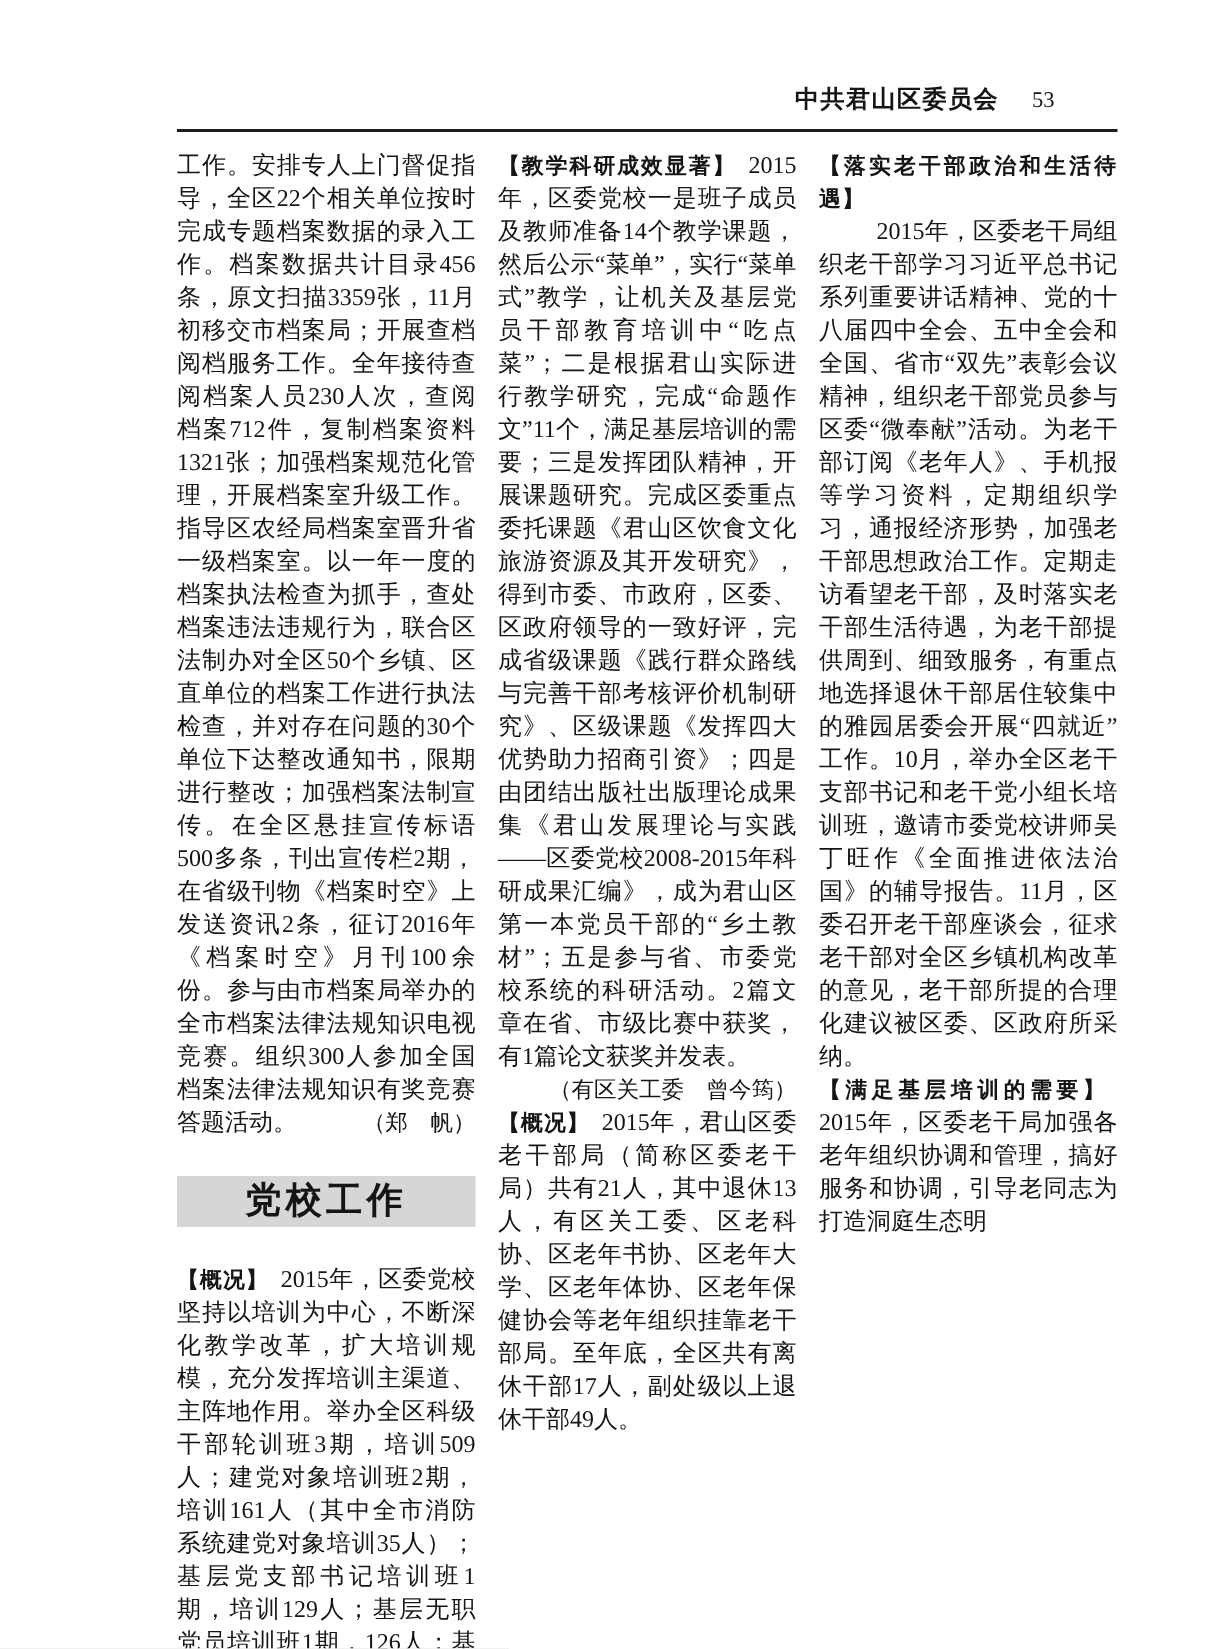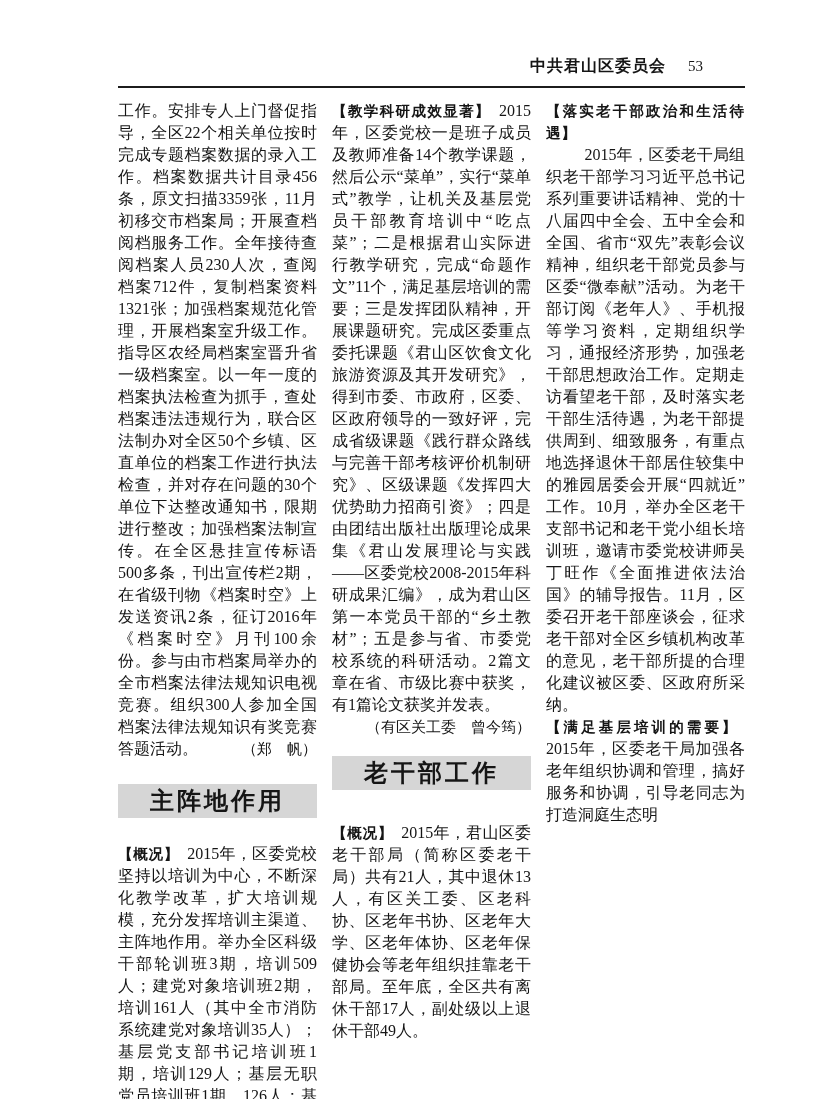--- a/index.html
+++ b/index.html
@@ -90,28 +90,27 @@
   <div class="running-head">
     <span class="head-title">中共君山区委员会</span>
     <span class="head-page">53</span>
   </div>
 
   <div class="columns">
 
     <section class="col">
       <p class="body-para">工作。安排专人上门督促指导，全区22个相关单位按时完成专题档案数据的录入工作。档案数据共计目录456条，原文扫描3359张，11月初移交市档案局；开展查档阅档服务工作。全年接待查阅档案人员230人次，查阅档案712件，复制档案资料1321张；加强档案规范化管理，开展档案室升级工作。指导区农经局档案室晋升省一级档案室。以一年一度的档案执法检查为抓手，查处档案违法违规行为，联合区法制办对全区50个乡镇、区直单位的档案工作进行执法检查，并对存在问题的30个单位下达整改通知书，限期进行整改；加强档案法制宣传。在全区悬挂宣传标语500多条，刊出宣传栏2期，在省级刊物《档案时空》上发送资讯2条，征订2016年《档案时空》月刊100余份。参与由市档案局举办的全市档案法律法规知识电视竞赛。组织300人参加全国档案法律法规知识有奖竞赛答题活动。</p>
       <div class="byline pull-up">（郑　帆）</div>
-      <div class="section-box box-col1">主阵地作用</div>
+      <div class="section-box box-col1">党校工作</div>
       <p class="body-para"><span class="entry-head">【概况】</span><span>2015年，区委党校坚持以培训为中心，不断深化教学改革，扩大培训规模，充分发挥培训主渠道、主阵地作用。举办全区科级干部轮训班3期，培训509人；建党对象培训班2期，培训161人（其中全市消防系统建党对象培训35人）；基层党支部书记培训班1期，培训129人；基层无职党员培训班1期，126人；基层微宣讲员培训班2期，培训210人；假日读书班1期，培训113人，举行专题讲座17次。开</span></p>
     </section>
 
     <section class="col">
       <p class="body-para entry"><span class="entry-head">【教学科研成效显著】</span><span>2015年，区委党校一是班子成员及教师准备14个教学课题，然后公示“菜单”，实行“菜单式”教学，让机关及基层党员干部教育培训中“吃点菜”；二是根据君山实际进行教学研究，完成“命题作文”11个，满足基层培训的需要；三是发挥团队精神，开展课题研究。完成区委重点委托课题《君山区饮食文化旅游资源及其开发研究》，得到市委、市政府，区委、区政府领导的一致好评，完成省级课题《践行群众路线与完善干部考核评价机制研究》、区级课题《发挥四大优势助力招商引资》；四是由团结出版社出版理论成果集《君山发展理论与实践——区委党校2008-2015年科研成果汇编》，成为君山区第一本党员干部的“乡土教材”；五是参与省、市委党校系统的科研活动。2篇文章在省、市级比赛中获奖，有1篇论文获奖并发表。</span></p>
       <div class="byline own-line">（有区关工委　曾今筠）</div>
-      <div class="section-box box-col2">老干部工作</div>
       <p class="body-para"><span class="entry-head">【概况】</span><span>2015年，君山区委老干部局（简称区委老干局）共有21人，其中退休13人，有区关工委、区老科协、区老年书协、区老年大学、区老年体协、区老年保健协会等老年组织挂靠老干部局。至年底，全区共有离休干部17人，副处级以上退休干部49人。</span></p>
     </section>
 
     <section class="col">
       <div>
         <span class="entry-head head-line">【落实老干部政治和生活待遇】</span>
         <p class="body-para indent-para">2015年，区委老干局组织老干部学习习近平总书记系列重要讲话精神、党的十八届四中全会、五中全会和全国、省市“双先”表彰会议精神，组织老干部党员参与区委“微奉献”活动。为老干部订阅《老年人》、手机报等学习资料，定期组织学习，通报经济形势，加强老干部思想政治工作。定期走访看望老干部，及时落实老干部生活待遇，为老干部提供周到、细致服务，有重点地选择退休干部居住较集中的雅园居委会开展“四就近”工作。10月，举办全区老干支部书记和老干党小组长培训班，邀请市委党校讲师吴丁旺作《全面推进依法治国》的辅导报告。11月，区委召开老干部座谈会，征求老干部对全区乡镇机构改革的意见，老干部所提的合理化建议被区委、区政府所采纳。</p>
       </div>
       <p class="body-para entry"><span class="entry-head">【满足基层培训的需要】</span><span>2015年，区委老干局加强各老年组织协调和管理，搞好服务和协调，引导老同志为打造洞庭生态明</span></p>
     </section>

